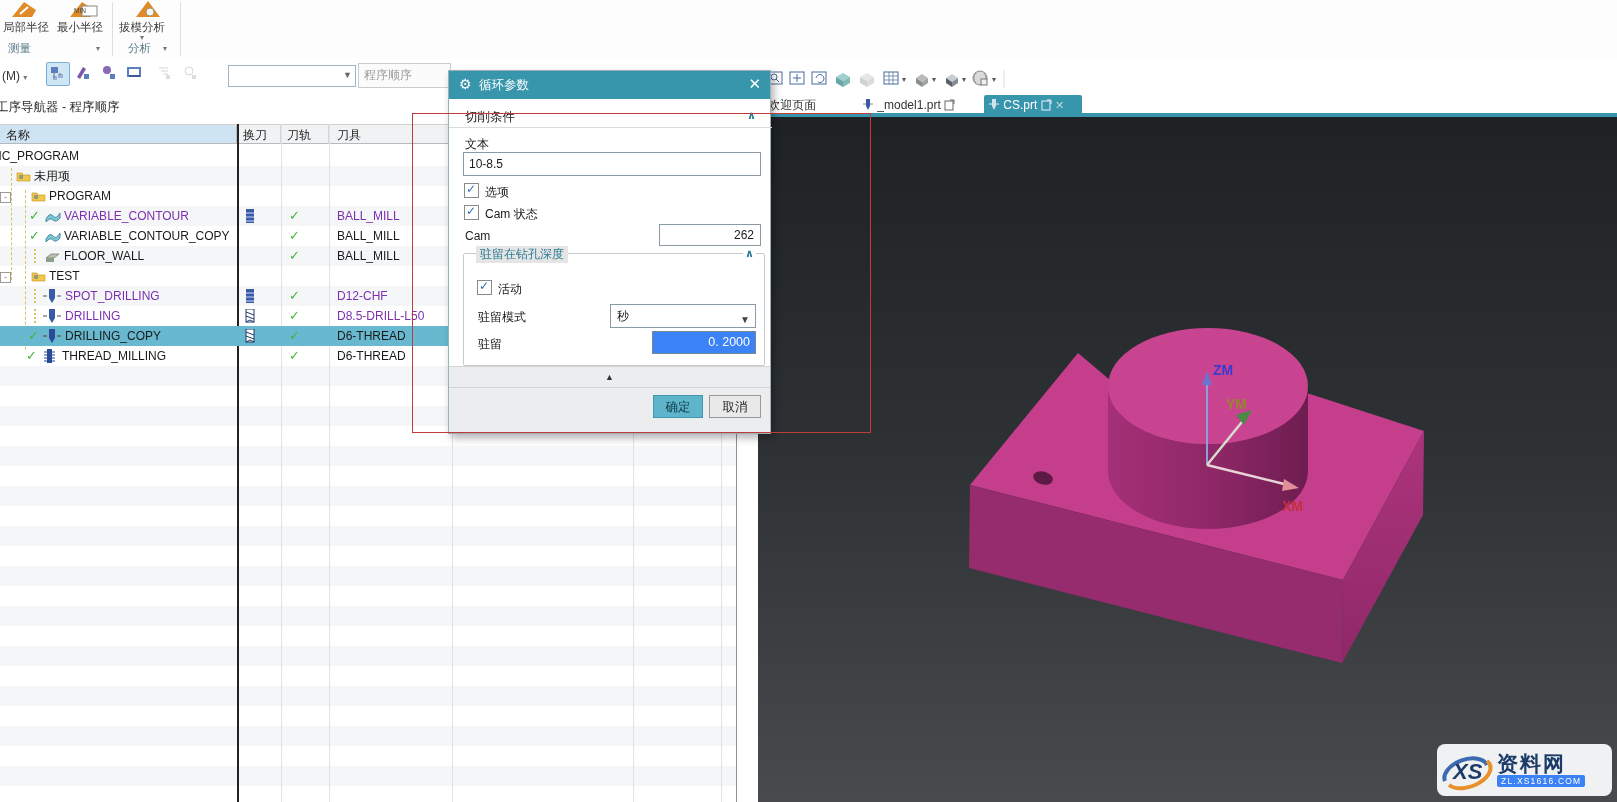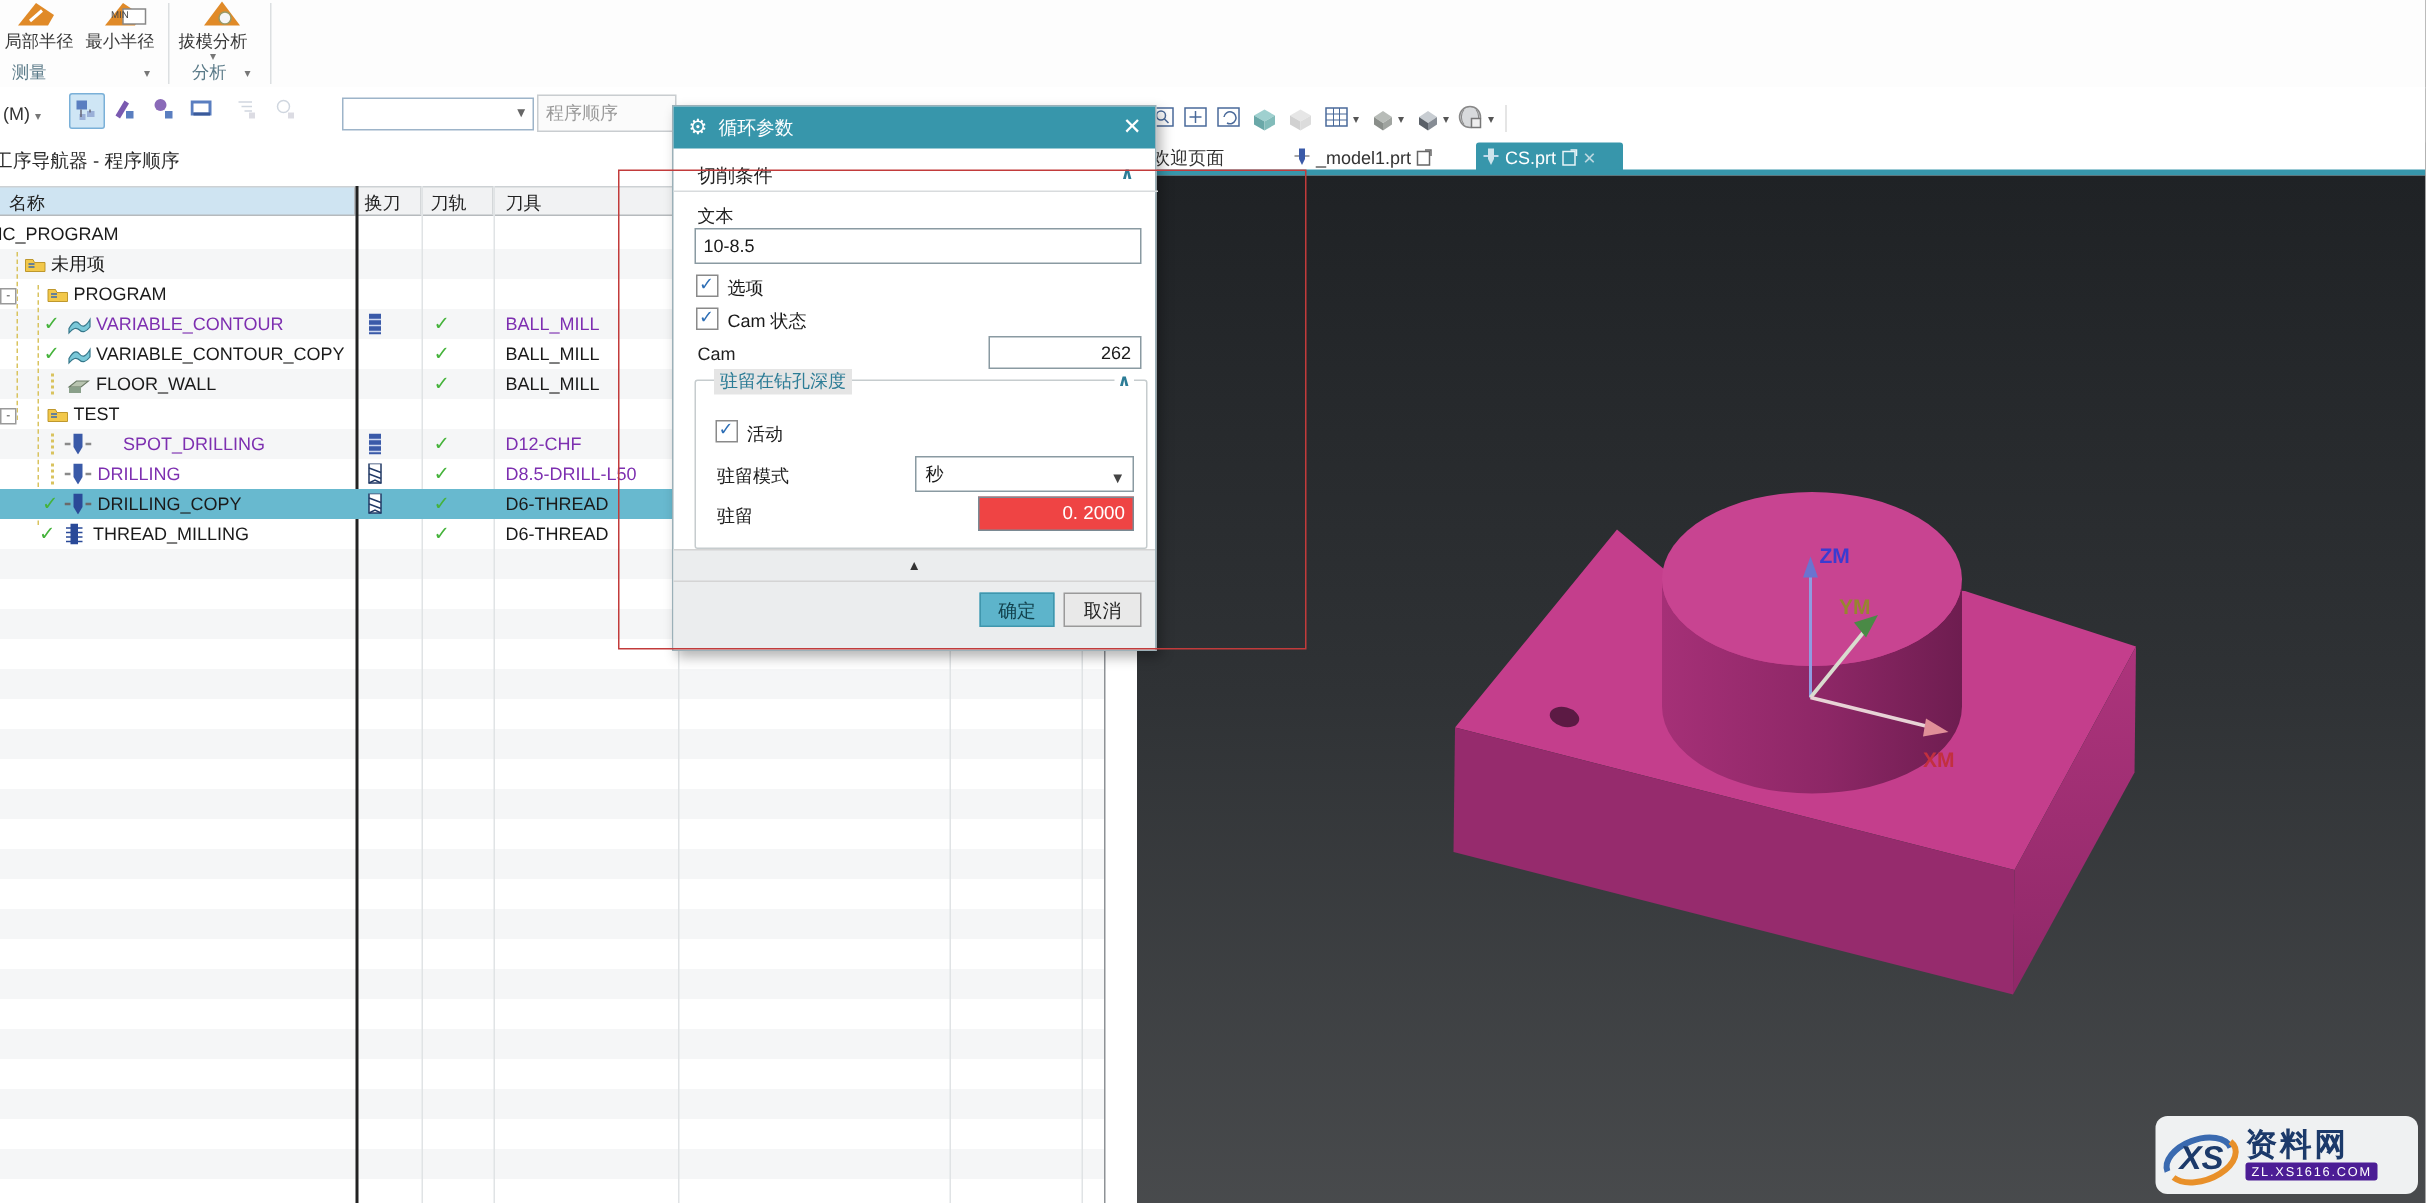--- a/index.html
+++ b/index.html
@@ -49,42 +49,42 @@
   .chev{position:absolute;color:#2c7c96;font-size:11px;font-weight:bold;}
   .dlabel{position:absolute;font-size:12px;color:#222;}
   .dinput{position:absolute;background:#fff;border:1px solid #8a9aa2;font-size:12px;box-sizing:border-box;}
   .cbrow{position:absolute;height:14px;line-height:14px;}
   .cb{display:inline-block;width:13px;height:13px;background:#fff;border:1px solid #8a8a8a;position:relative;vertical-align:-2px;margin-right:6px;}
   .cb:after{content:"✓";position:absolute;left:1px;top:-2px;color:#2d6eb5;font-size:12px;font-weight:bold;}
   .gbox{position:absolute;left:14px;top:182px;width:300px;height:111px;border:1px solid #c6ccce;border-radius:2px;}
   .gtitle{position:absolute;left:12px;top:-8px;background:#e5e5e5;padding:0 4px;color:#2c7c96;font-size:12px;}
   .dd{position:absolute;background:#fff;border:1px solid #8a9aa2;box-sizing:border-box;font-size:12px;}
   .dd .arr{position:absolute;right:5px;top:4px;font-size:10px;color:#444;}
-  .selfield{position:absolute;border:1px solid #7a8a94;box-sizing:border-box;background:#ef4444;color:#fff;
+  .selfield{position:absolute;border:1px solid #7a8a94;box-sizing:border-box;background:#3b82f6;color:#fff;
             font-size:12.5px;text-align:right;}
   .dfoot{position:absolute;left:0;bottom:0;width:100%;height:66px;background:#ebedee;border-top:1px solid #d4d4d4;}
   .dfoot .collapse{position:absolute;left:0;top:0;width:100%;height:20px;border-bottom:1px solid #d4d4d4;text-align:center;
                    font-size:9px;color:#333;line-height:20px;}
   .btn{position:absolute;height:23px;font-size:12.5px;text-align:center;line-height:23px;box-sizing:border-box;cursor:pointer;}
   .btn.ok{background:#5db4cb;border:1px solid #3f96ad;color:#12424e;}
   .btn.cancel{background:#e9e9e9;border:1px solid #9a9a9a;color:#222;}
   
   .tab{position:absolute;top:95px;height:21px;line-height:20px;font-size:12px;color:#333;white-space:nowrap;}
   .tab.active{background:#3796ab;color:#fff;border-radius:2px 2px 0 0;}
   .tealstrip{position:absolute;left:745px;top:113px;width:872px;height:4px;background:#3796ab;}
   .gfx{position:absolute;left:758px;top:117px;width:859px;height:764px;
        background:linear-gradient(180deg,#1f2225 0%,#2f3235 45%,#4e5052 100%);}
   .panelborder{position:absolute;left:736px;top:117px;width:1px;height:685px;background:#8e9296;}
   .redbox{position:absolute;left:412px;top:113px;width:457px;height:318px;border:1px solid #c23b3b;z-index:60;pointer-events:none;}
   
   .wm{position:absolute;left:1437px;top:744px;width:175px;height:52px;background:#eff1f2;border-radius:8px;z-index:40;
       display:flex;align-items:center;}
   .wm .txt{margin-left:2px;}
   .wm .site{font-size:21px;font-weight:bold;color:#1c3a6a;letter-spacing:2px;line-height:22px;}
-  .wm .url{background:#4c1d95;color:#fff;font-size:8.5px;letter-spacing:1.2px;padding:1px 4px;border-radius:2px;}
+  .wm .url{background:#3b82f6;color:#fff;font-size:8.5px;letter-spacing:1.2px;padding:1px 4px;border-radius:2px;}
   svg{display:block;}
 </style>
 </head>
 <body>
 
 <div id="app">
 
   <div class="abs ribbon">
 
     <svg class="abs" style="left:10px;top:0" width="150" height="18">
@@ -302,21 +302,21 @@
     <span class="nm" style="left:49px">TEST</span>
   </div>
 
   <div class="nrow" style="top:286px">
     <span class="guide" style="left:34px"></span>
     <svg class="abs" style="left:43px;top:3px" width="18" height="14">
         <path d="M0,7 h4 M14,7 h4" stroke="#8a8a8a" stroke-width="1.6"></path>
         <rect x="6" y="0" width="6" height="9" fill="#3a5aa8"></rect>
         <path d="M6,9 l3,5 3,-5 z" fill="#3a5aa8"></path>
       </svg>
-    <span class="nm purple" style="left:82px">SPOT_DRILLING</span>
+    <span class="nm purple" style="left:65px">SPOT_DRILLING</span>
     <svg class="abs" style="left:245px;top:3px" width="11" height="14">
         <rect x="1" y="0" width="8" height="14" fill="#3a5aa8"></rect>
         <path d="M1,4 h8 M1,8 h8 M1,12 h8" stroke="#cdd8f0"></path>
       </svg>
     <span class="chk abs" style="left:289px">✓</span>
     <span class="nm purple" style="left:337px">D12-CHF</span>
   </div>
 
   <div class="nrow" style="top:306px">
     <span class="guide" style="left:34px"></span>

